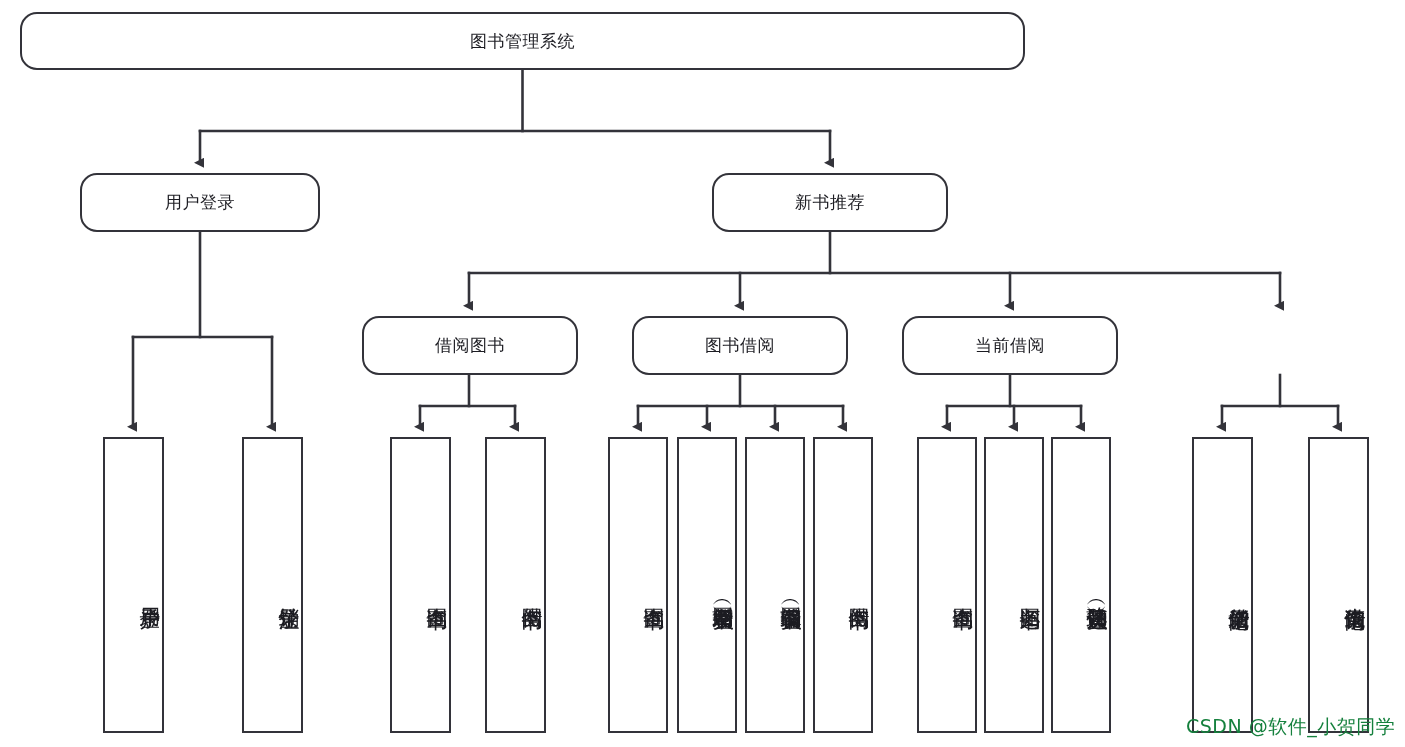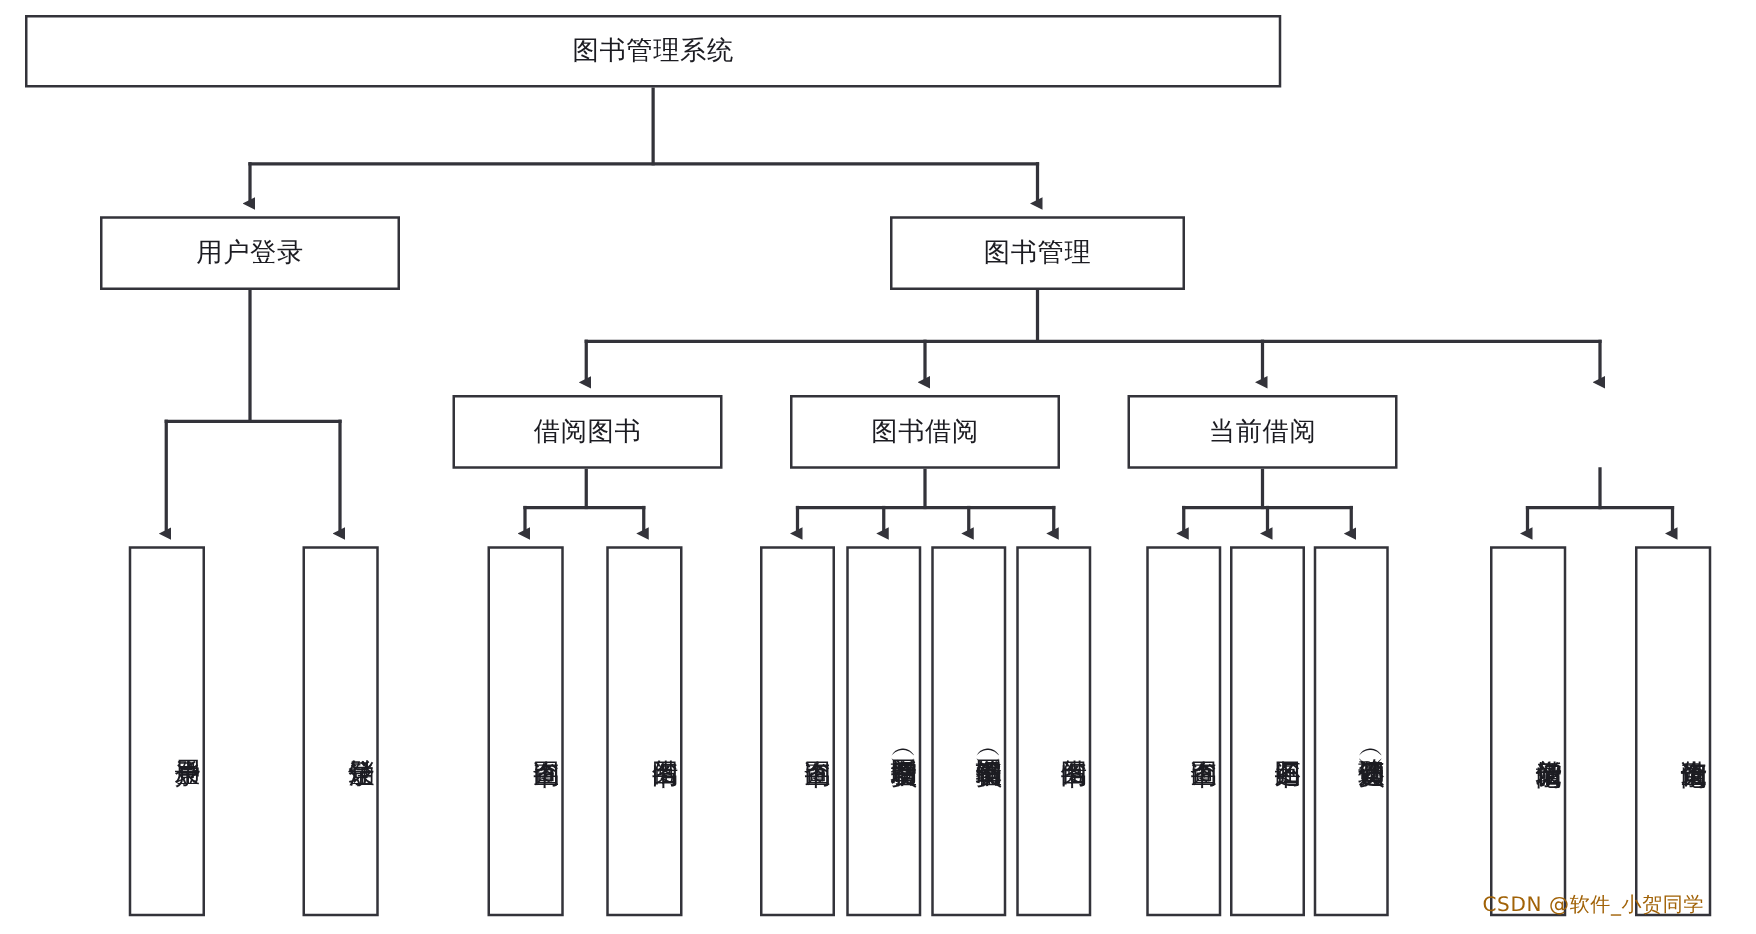--- a/index.html
+++ b/index.html
@@ -22,22 +22,23 @@
     box-sizing: border-box;
     border: 2.5px solid #33333a;
     background: #ffffff;
     display: flex;
     align-items: center;
     justify-content: center;
     color: #1c1c22;
     letter-spacing: 0.5px;
   }
   .node.h {
-    font-size: 21px;
+    font-size: 17px;
     line-height: 1.2;
+    border-radius: 17px;
   }
   .node.v {
     writing-mode: vertical-rl;
     text-orientation: upright;
     font-size: 21px;
     line-height: 1.15;
     padding-top: 14px;
     align-items: flex-start;
     justify-content: center;
     white-space: nowrap;
@@ -47,22 +48,22 @@
     position: absolute;
     left: 0; top: 0;
     width: 1405px;
     height: 747px;
     pointer-events: none;
   }
   .watermark {
     position: absolute;
     left: 1186px;
     top: 714px;
-    font-size: 16px;
-    color: #a16207;
+    font-size: 19px;
+    color: #15803d;
     white-space: nowrap;
     letter-spacing: 0.5px;
   }
 </style>
 </head>
 <body>
 
 <div id="canvas">
 
   <svg id="links" viewBox="0 0 1405 747">
@@ -111,21 +112,21 @@
       <path d="M1280,375 L1280,406"></path>
       <path d="M1222,406 L1338,406"></path>
       <path d="M1222,406 L1222,427" marker-end="url(#arrow)"></path>
       <path d="M1338,406 L1338,427" marker-end="url(#arrow)"></path>
     </g>
   </svg>
 
   <div class="node h node-title" style="left: 20px; top: 12px; width: 1005px; height: 58px;">图书管理系统</div>
 
   <div class="node h" style="left: 80px; top: 173px; width: 240px; height: 59px;">用户登录</div>
-  <div class="node h" style="left: 712px; top: 173px; width: 236px; height: 59px;">图书管理</div>
+  <div class="node h" style="left: 712px; top: 173px; width: 236px; height: 59px;">新书推荐</div>
 
   <div class="node h" style="left: 362px; top: 316px; width: 216px; height: 59px;">借阅图书</div>
   <div class="node h" style="left: 632px; top: 316px; width: 216px; height: 59px;">图书借阅</div>
   <div class="node h" style="left: 902px; top: 316px; width: 216px; height: 59px;">当前借阅</div>
 
   <div class="node v" style="left: 103px; top: 437px; width: 61px; height: 296px;">用户登录</div>
   <div class="node v" style="left: 242px; top: 437px; width: 61px; height: 296px;">注销登录</div>
   <div class="node v" style="left: 390px; top: 437px; width: 61px; height: 296px;">查询图书</div>
   <div class="node v" style="left: 485px; top: 437px; width: 61px; height: 296px;">借阅图书</div>
   <div class="node v" style="left: 608px; top: 437px; width: 60px; height: 296px;">查询图书</div>

